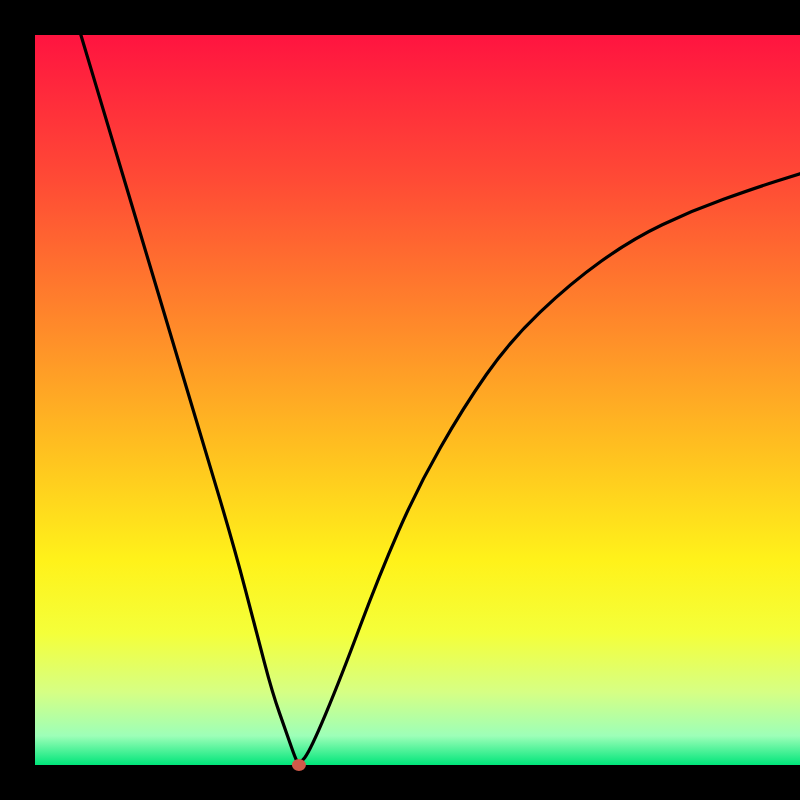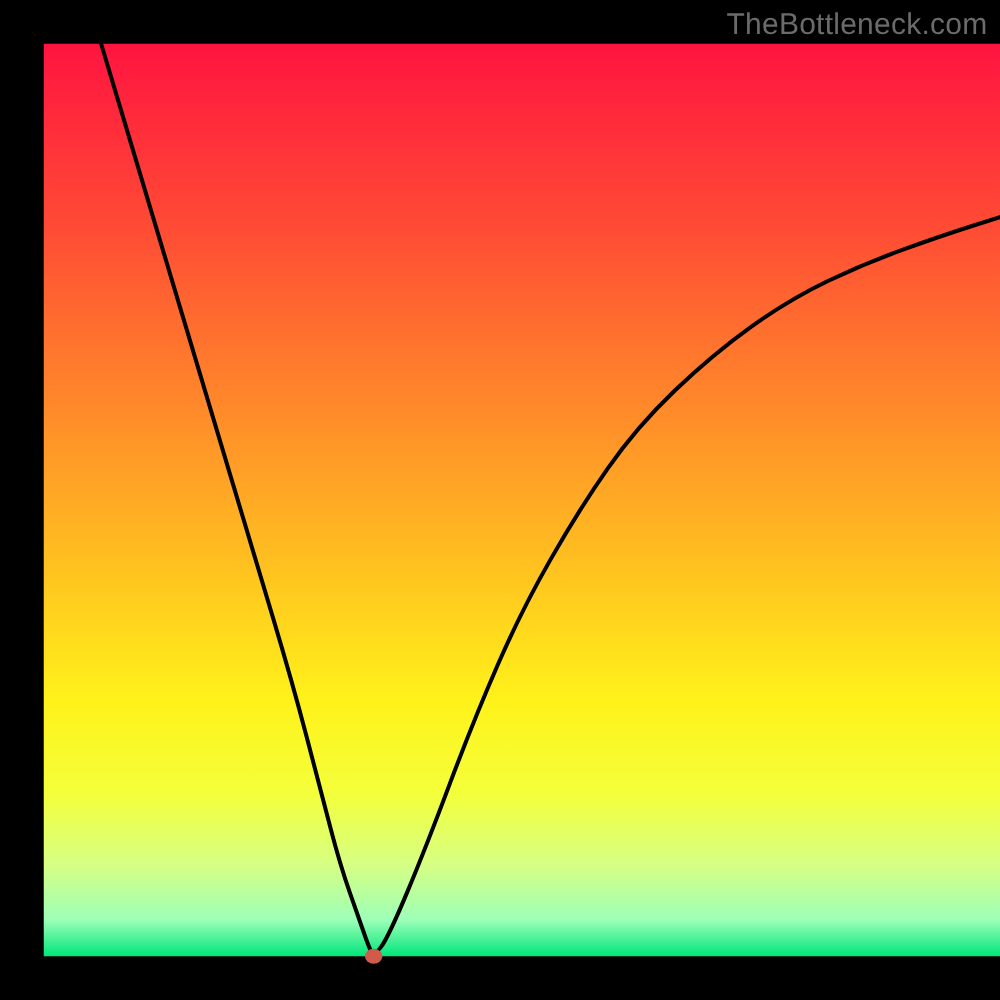--- a/index.html
+++ b/index.html
@@ -33,21 +33,20 @@
     top: 0;
     width: 800px;
     height: 800px;
   }
 </style>
 </head>
 <body>
 
 <div class="frame">
 
-  <div class="watermark">TheBottleneck.com</div>
 
   <svg viewBox="0 0 800 800">
     <defs>
       <linearGradient id="bg-grad" x1="0" y1="0" x2="0" y2="1">
       <stop offset="0.0%" stop-color="#ff1440"></stop>
           <stop offset="20.0%" stop-color="#ff4b35"></stop>
           <stop offset="40.0%" stop-color="#ff8a2a"></stop>
           <stop offset="58.0%" stop-color="#ffc41f"></stop>
           <stop offset="72.0%" stop-color="#fff21a"></stop>
           <stop offset="82.0%" stop-color="#f4ff3a"></stop>

